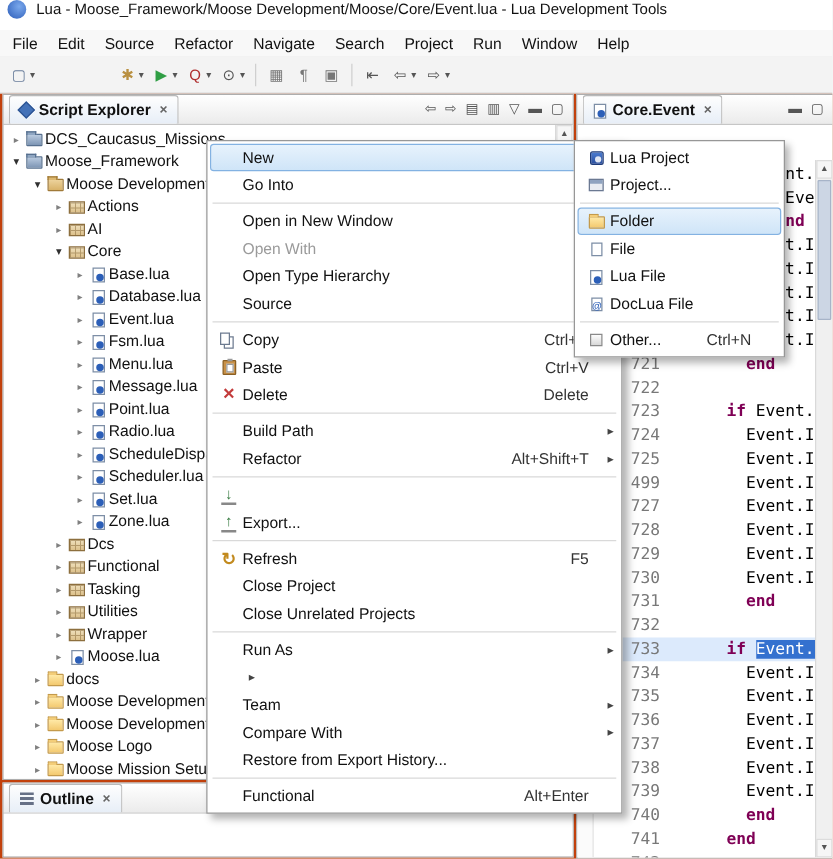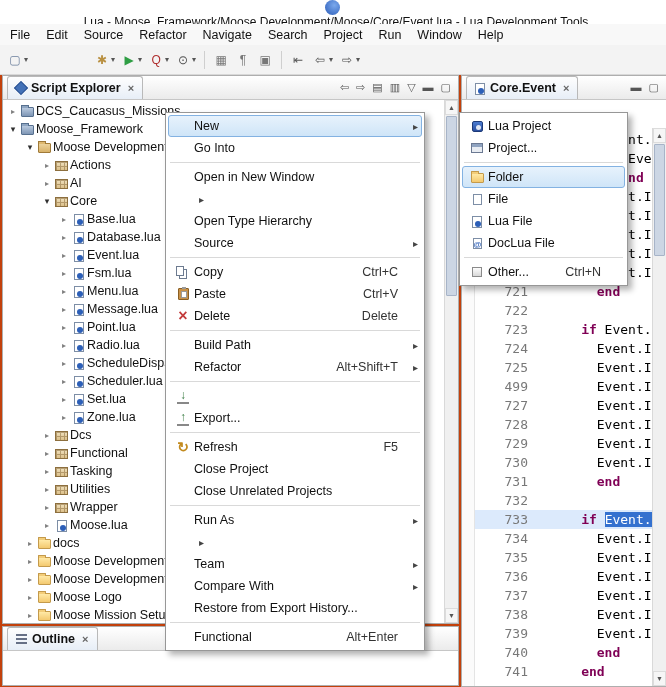--- a/index.html
+++ b/index.html
@@ -2,21 +2,21 @@
 <html><head>
 <meta charset="utf-8">
 <style>
   * { margin:0; padding:0; box-sizing:border-box; }
   html,body { width:666px; height:687px; }
   body { position:relative; overflow:hidden; background:#eaeaea;
          font-family:"Liberation Sans", sans-serif; font-size:12.5px; color:#111; }
 
   
   .titlebar { position:absolute; left:0; top:0; right:0; height:24px; background:#ffffff;
-              display:flex; align-items:center; padding-left:6px;flex-direction:column; }
+              display:flex; align-items:flex-start; padding-left:6px; }
   .app-icon { width:15px; height:15px; border-radius:50%;
               background:radial-gradient(circle at 62% 35%, #7aa8ec, #2b5cb8); margin-right:8px; flex:none; }
   .title-text { font-size:12px; white-space:nowrap; }
 
   .menubar { position:absolute; left:0; top:24px; right:0; height:21px; background:#f8f8f8;
              display:flex; align-items:center; padding-left:2px; }
   .mb-item { padding:2px 8px; cursor:default; }
 
   .toolbar { position:absolute; left:0; top:45px; right:0; height:30px; background:#f3f3f3;
              border-bottom:1px solid #d8d8d8; display:flex; align-items:center; padding:0 4px; }
@@ -93,21 +93,21 @@
   .code-row { display:flex; height:19px; line-height:19px; padding-left:14px; }
   .code-row.current { background:#dceafc; }
   .lnum { flex:none; width:60px; text-align:right; padding-right:8px; color:#787878; }
   .ltext { white-space:pre; margin-left:6px; color:#000; }
   .kw { color:#7f0055; font-weight:bold; }
   .sel { background:#3471cf; color:#fff; }
 
   
   .menu { position:absolute; background:#ffffff; border:1px solid #979797; padding:2px;
           box-shadow:4px 4px 6px rgba(0,0,0,.3); }
-  .ctx { left:165px; top:112px; width:260px; z-index:40; }
+  .ctx { left:165px; top:112px; width:333px; z-index:40; }
   .sub { left:459px; top:112px; width:169px; z-index:41; }
   .mrow { display:flex; align-items:center; height:22px; padding:0 3px; border:1px solid transparent;
           border-radius:3px; white-space:nowrap; }
   .mrow.hl { background:linear-gradient(#e7f2fc,#cfe5f8); border-color:#83b2e2; }
   .mrow.disabled { color:#9a9a9a; }
   .micell { width:22px; flex:none; display:flex; align-items:center; justify-content:center; }
   .mlabel { flex:1; }
   .maccel { margin-left:16px; padding-right:10px; color:#333; }
   .marrow { width:10px; flex:none; text-align:right; font-size:10px; color:#444; }
   .msep { height:1px; background:#d9d9d9; margin:3px 2px; }
@@ -608,20 +608,21 @@
       <span class="marrow"></span>
     </div>
     <div class="msep"></div>
     <div class="mrow">
       <span class="micell"></span>
       <span class="mlabel">Open in New Window</span>
       <span class="marrow"></span>
     </div>
     <div class="mrow disabled">
       <span class="micell"></span>
+      <span class="mlabel">Open With</span>
       <span class="marrow">▸</span>
     </div>
     <div class="mrow">
       <span class="micell"></span>
       <span class="mlabel">Open Type Hierarchy</span>
       <span class="marrow"></span>
     </div>
     <div class="mrow">
       <span class="micell"></span>
       <span class="mlabel">Source</span>

